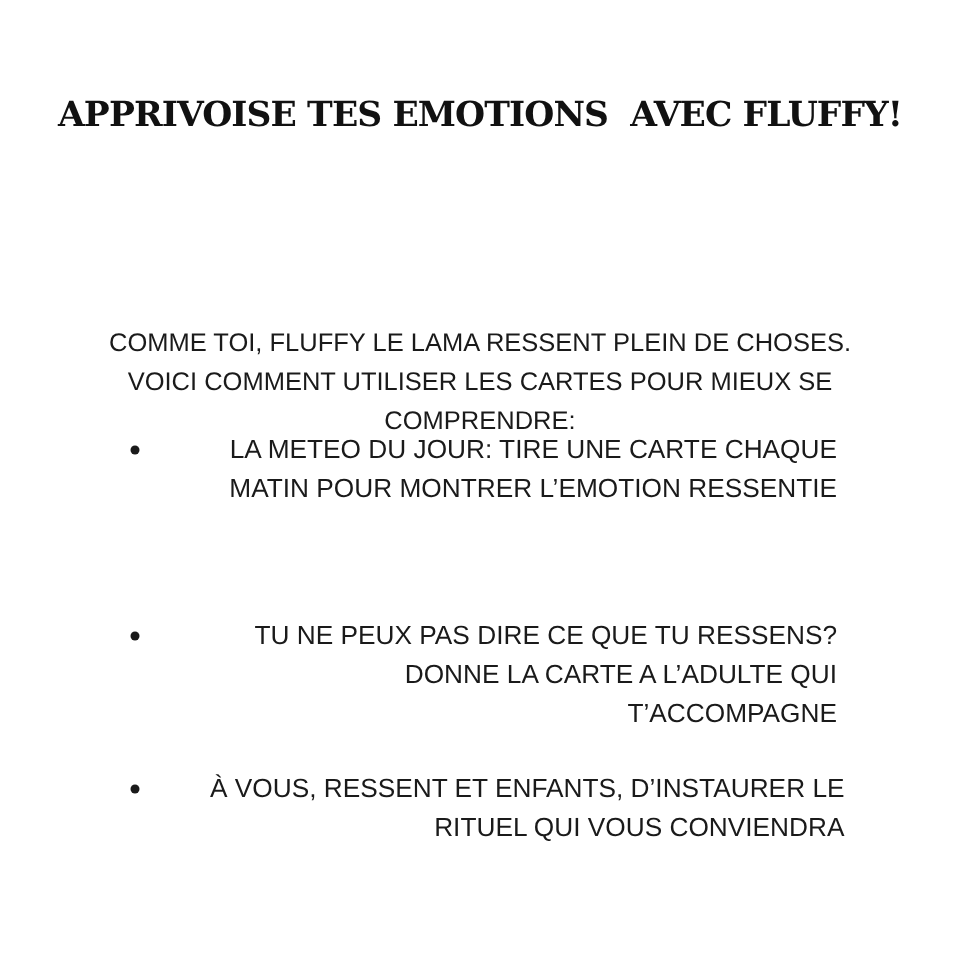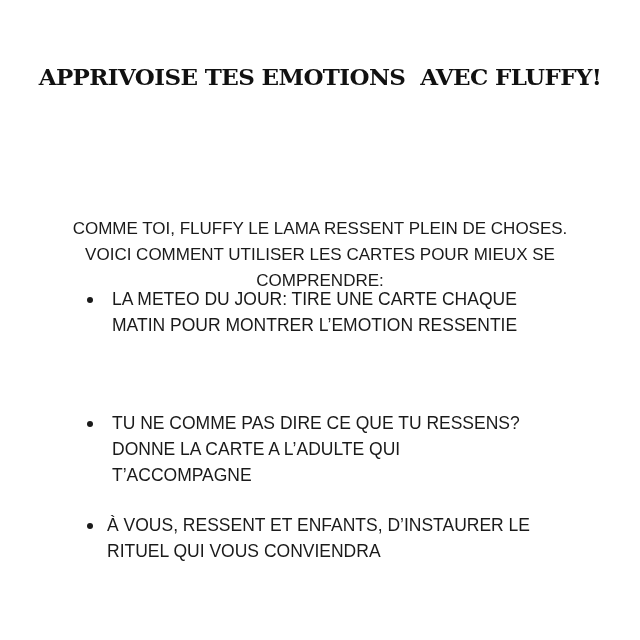--- a/index.html
+++ b/index.html
@@ -52,21 +52,21 @@
       position: absolute;
       left: 87px;
       top: 11px;
       width: 6px;
       height: 6px;
       border-radius: 50%;
       background: #1a1a1a;
     }
     .bullet .text {
       position: absolute;
-      text-align: left;
+      text-align: right;
       white-space: pre-line;
     }
     #b1 { top: 286px; }
     #b1 .text { left: 112px; width: 446px; }
     #b2 { top: 410px; }
     #b2 .text { left: 112px; width: 446px; }
     #b3 { top: 512px; }
     #b3 .text { left: 107px; width: 456px; }
   </style>
 </head>
@@ -77,21 +77,21 @@
 <div class="intro">COMME TOI, FLUFFY LE LAMA RESSENT PLEIN DE CHOSES. VOICI COMMENT UTILISER LES CARTES POUR MIEUX SE COMPRENDRE:</div>
 
 <div class="bullet" id="b1">
   <span class="dot"></span>
   <div class="text">LA METEO DU JOUR:  TIRE UNE CARTE CHAQUE
 MATIN POUR MONTRER L’EMOTION RESSENTIE</div>
 </div>
 
 <div class="bullet" id="b2">
   <span class="dot"></span>
-  <div class="text">TU NE COMME PAS DIRE CE QUE TU RESSENS?
+  <div class="text">TU NE PEUX PAS DIRE CE QUE TU RESSENS?
 DONNE LA CARTE A L’ADULTE QUI
 T’ACCOMPAGNE</div>
 </div>
 
 <div class="bullet" id="b3">
   <span class="dot"></span>
   <div class="text">À VOUS, RESSENT ET ENFANTS, D’INSTAURER LE
 RITUEL QUI VOUS CONVIENDRA</div>
 </div>
 

